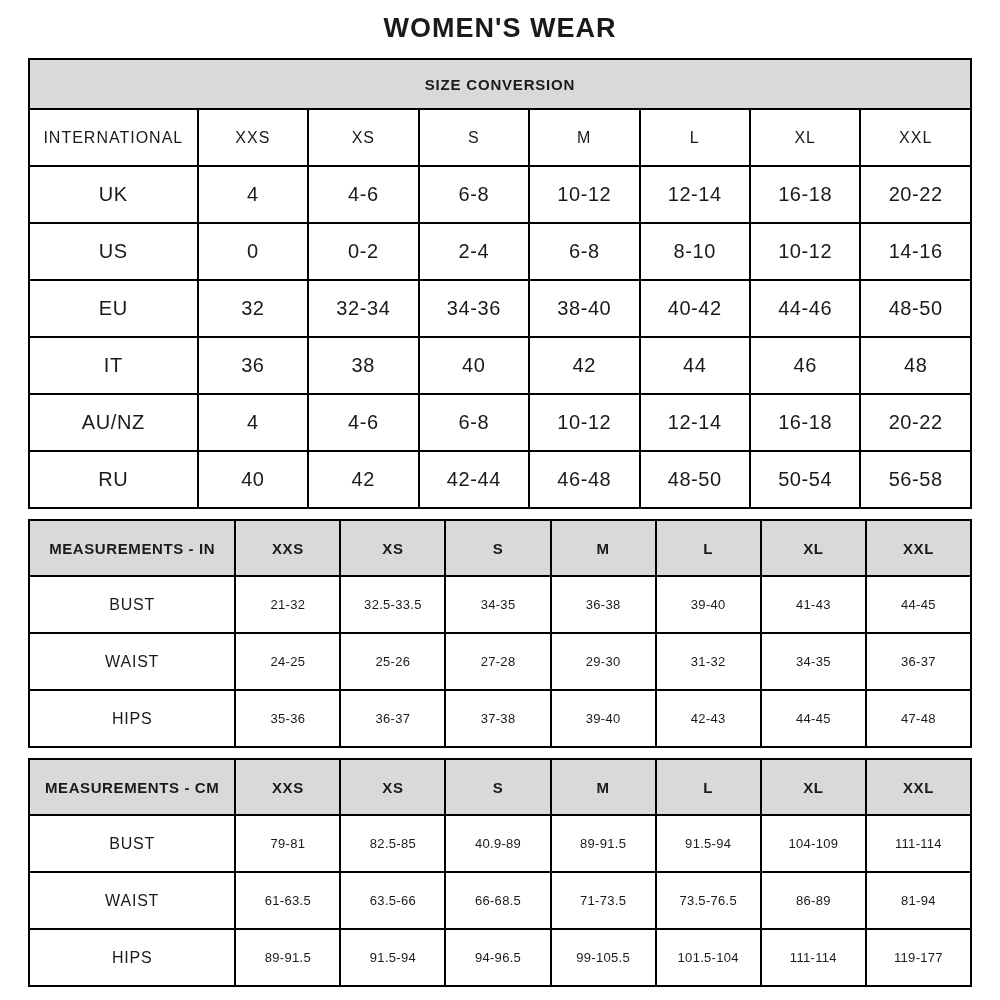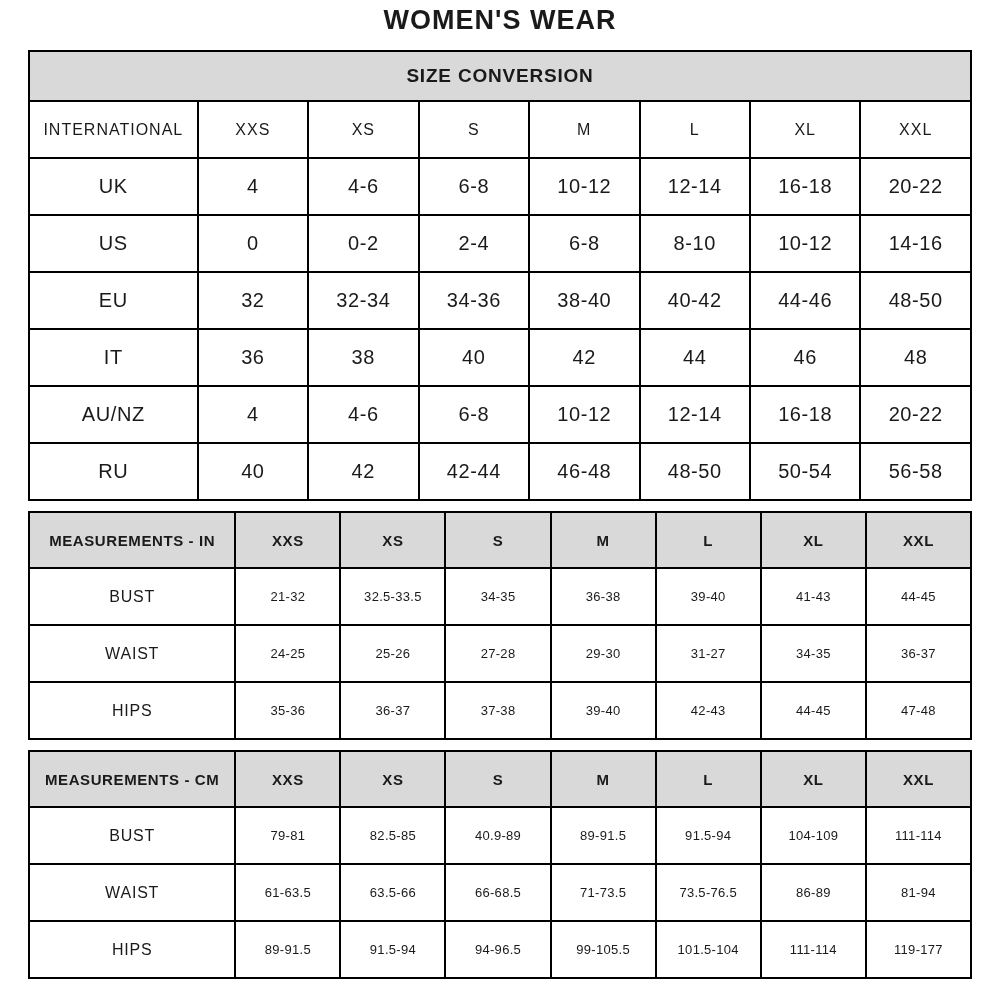--- a/index.html
+++ b/index.html
@@ -9,21 +9,21 @@
     width: 1000px;
     height: 1000px;
     overflow: hidden;
     font-family: "Liberation Sans", sans-serif;
     color: #1a1a1a;
   }
   .page {
     box-sizing: border-box;
     width: 1000px;
     height: 1000px;
-    padding: 4px 28px 0 28px;
+    padding: 12px 28px 0 28px;
   }
   .page-title {
     margin: 0 0 13px 0;
     text-align: center;
     font-size: 27px;
     line-height: 33px;
     font-weight: bold;
     letter-spacing: 1px;
   }
   table.sizes {
@@ -37,21 +37,21 @@
     text-align: center;
     vertical-align: middle;
     padding: 0 2px;
     overflow: hidden;
   }
   .gray { background: #d9d9d9; }
 
   
   .t1-banner {
     height: 48px;
-    font-size: 19px;
+    font-size: 15px;
     font-weight: bold;
     letter-spacing: 0.8px;
   }
   .t1-col {
     height: 55px;
     font-size: 16px;
     font-weight: normal;
     letter-spacing: 1px;
     background: #ffffff;
   }
@@ -219,21 +219,21 @@
           <td class="m-val">39-40</td>
           <td class="m-val">41-43</td>
           <td class="m-val">44-45</td>
         </tr>
         <tr>
           <td class="m-label">WAIST</td>
           <td class="m-val">24-25</td>
           <td class="m-val">25-26</td>
           <td class="m-val">27-28</td>
           <td class="m-val">29-30</td>
-          <td class="m-val">31-27</td>
+          <td class="m-val">31-32</td>
           <td class="m-val">34-35</td>
           <td class="m-val">36-37</td>
         </tr>
         <tr>
           <td class="m-label">HIPS</td>
           <td class="m-val">35-36</td>
           <td class="m-val">36-37</td>
           <td class="m-val">37-38</td>
           <td class="m-val">39-40</td>
           <td class="m-val">42-43</td>

